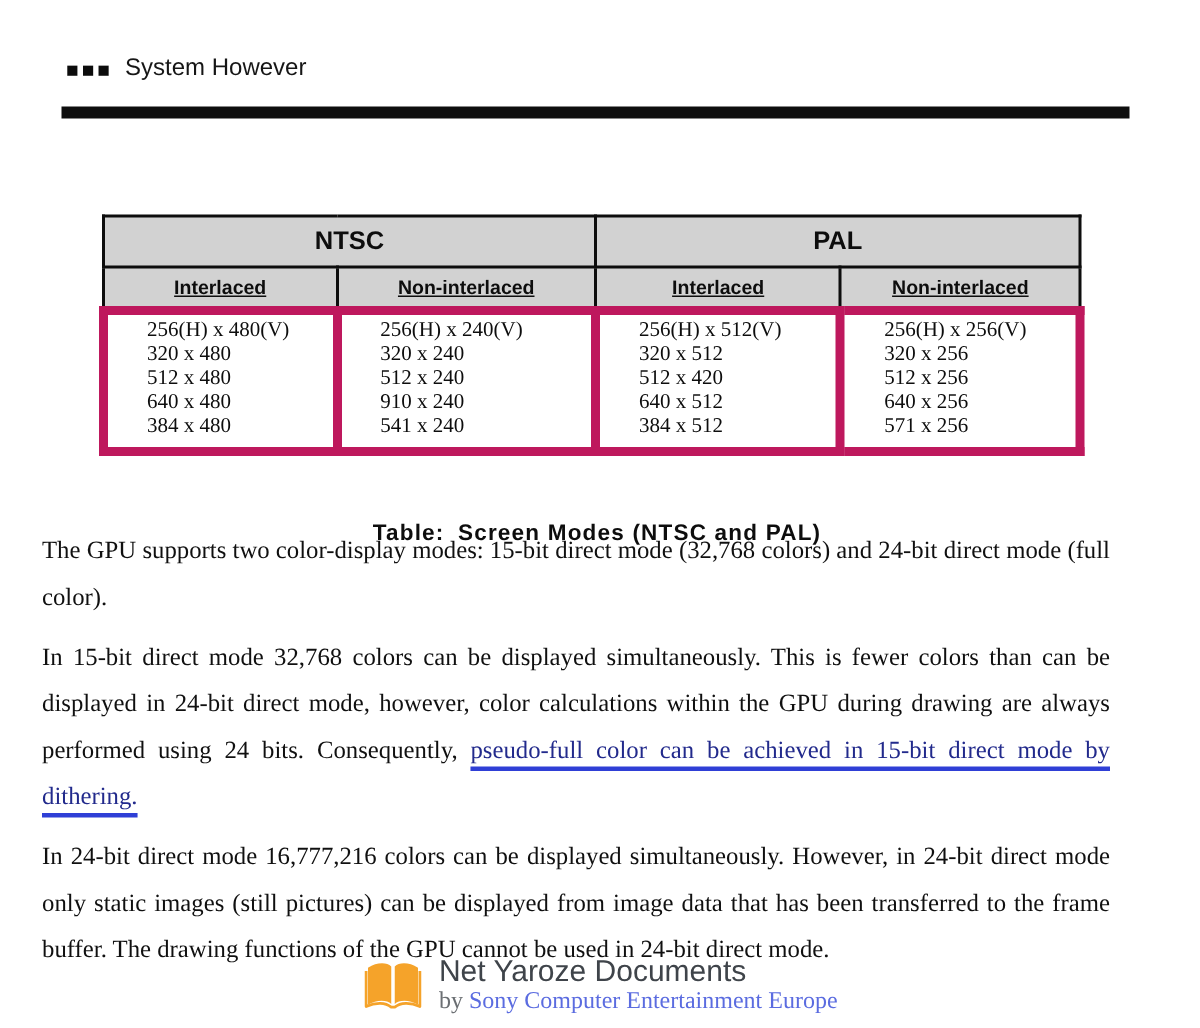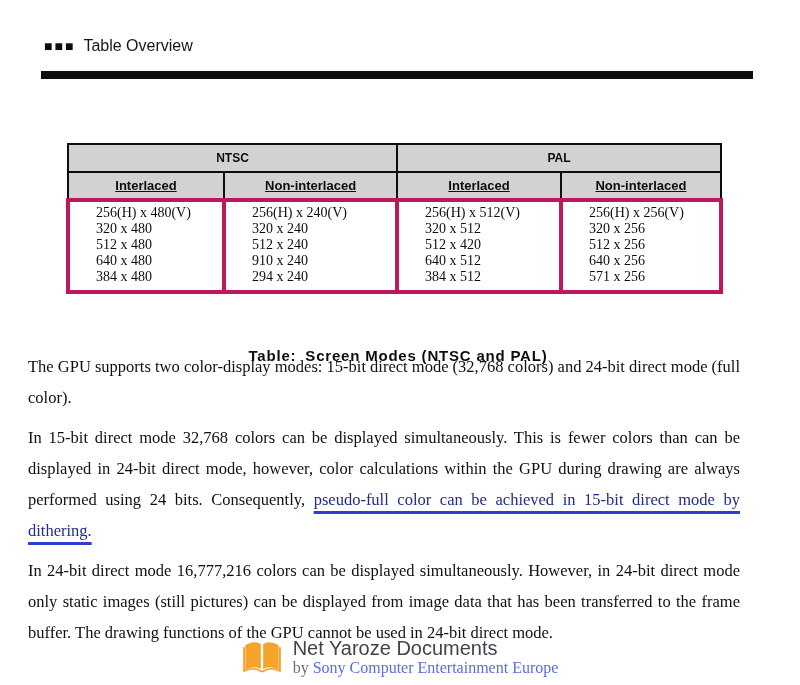--- a/index.html
+++ b/index.html
@@ -52,25 +52,25 @@
     table-layout: fixed;
   }
   table.modes th {
     background: #d2d2d2;
     border: 2px solid #0d0d0d;
     font-family: "Liberation Sans", sans-serif;
     font-weight: bold;
     text-align: center;
     color: #0d0d0d;
   }
-  table.modes tr.group-row th { font-size: 12px; padding: 6px 4px; }
+  table.modes tr.group-row th { font-size: 17px; padding: 6px 4px; }
   table.modes tr.sub-row th   { font-size: 13px; padding: 5px 4px; text-decoration: underline; }
   table.modes td {
     background: #ffffff;
-    border: 4px solid #be185d;
+    border: 6px solid #be185d;
     vertical-align: top;
     padding: 3px 4px 5px 26px;
     font-family: "Liberation Serif", serif;
     font-size: 14px;
     line-height: 16px;
     color: #0d0d0d;
   }
   .caption {
     position: absolute;
     left: 0;
@@ -139,21 +139,21 @@
     cursor: pointer;
   }
 </style>
 </head>
 <body>
 
 <div class="page">
 
   <div class="doc-header">
     <span class="marker">■■■</span>
-    <span>Table Overview</span>
+    <span>System However</span>
   </div>
   <div class="header-rule"></div>
 
   <table class="modes">
     <colgroup>
       <col style="width:23.9%">
         <col style="width:26.5%">
         <col style="width:25.1%">
         <col style="width:24.5%">
     </colgroup>
@@ -174,21 +174,21 @@
         <div>320 x 480</div>
         <div>512 x 480</div>
         <div>640 x 480</div>
         <div>384 x 480</div>
       </td>
       <td>
         <div>256(H) x 240(V)</div>
         <div>320 x 240</div>
         <div>512 x 240</div>
         <div>910 x 240</div>
-        <div>294 x 240</div>
+        <div>541 x 240</div>
       </td>
       <td>
         <div>256(H) x 512(V)</div>
         <div>320 x 512</div>
         <div>512 x 420</div>
         <div>640 x 512</div>
         <div>384 x 512</div>
       </td>
       <td>
         <div>256(H) x 256(V)</div>

